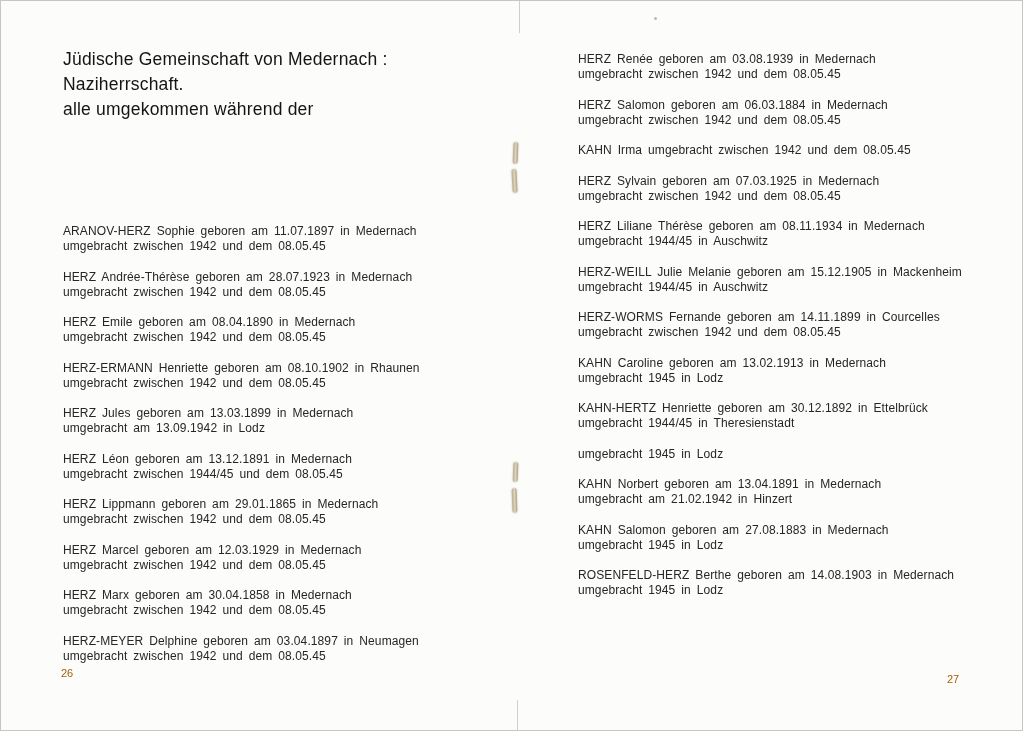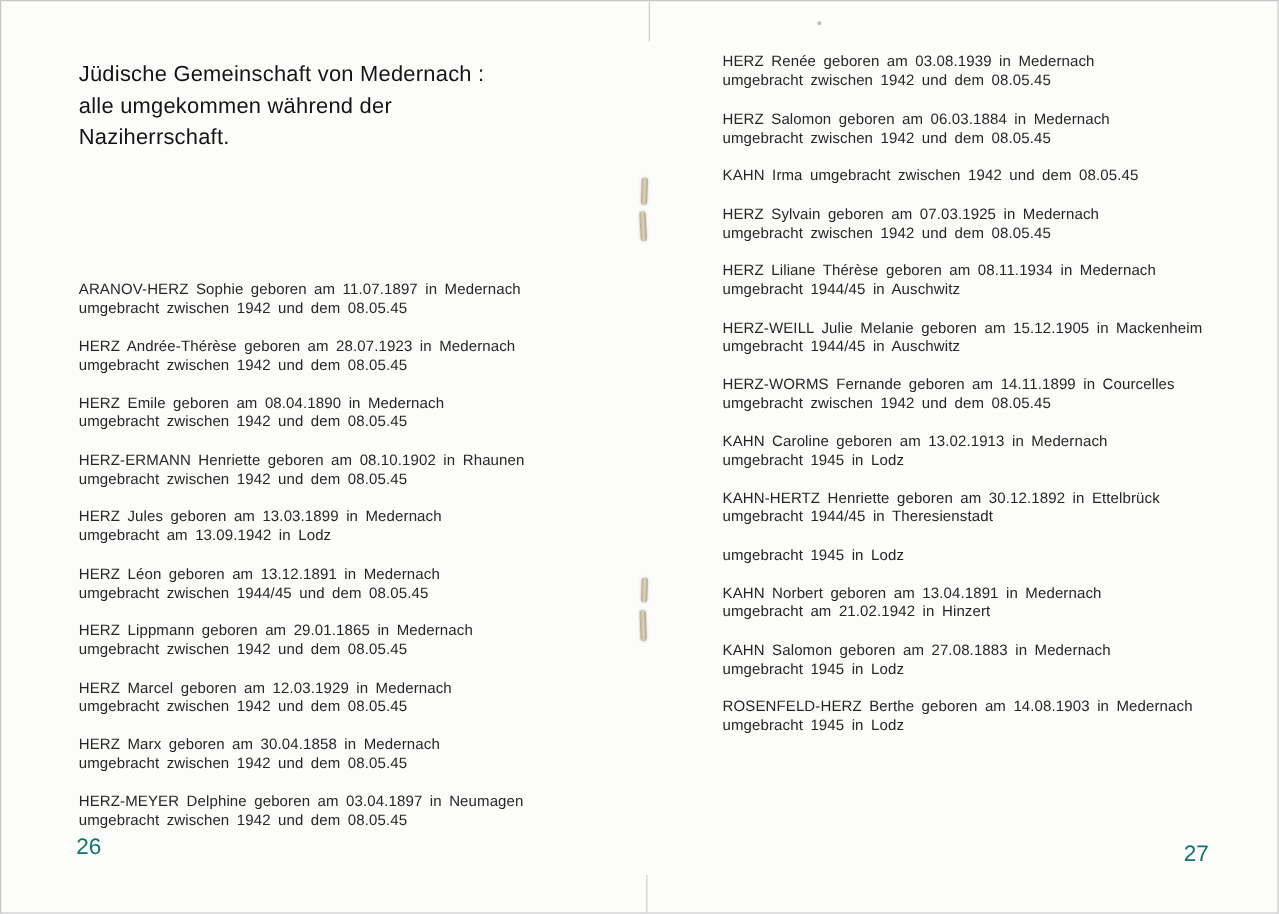--- a/index.html
+++ b/index.html
@@ -16,21 +16,21 @@
     box-sizing: border-box;
     overflow: hidden;
     font-family: "Liberation Sans", sans-serif;
     color: #242424;
     text-decoration: underline;
   }
   .page-column {
     position: absolute;
   }
   .left-column  { left: 62px;  top: 46px; width: 432px; }
-  .right-column { left: 577px; top: 41px; width: 420px; }
+  .right-column { left: 577px; top: 51px; width: 420px; }
 
   .doc-title {
     font-size: 17.5px;
     line-height: 25px;
     color: #141414;
     letter-spacing: 0.2px;
     margin-bottom: 102px;
   }
   .doc-title .title-line { white-space: nowrap; }
 
@@ -41,22 +41,22 @@
     font-size: 12px;
     line-height: 15px;
     word-spacing: 2.5px;
     letter-spacing: 0.1px;
     color: #262626;
     white-space: nowrap;
   }
 
   .page-number {
     position: absolute;
-    font-size: 18px;
-    color: #0f766e;
+    font-size: 11px;
+    color: #a16207;
   }
   .page-number-left  { left: 60px;  top: 666px; }
   .page-number-right { left: 946px; top: 672px; }
 
   
   .fold-line {
     position: absolute;
     width: 1px;
     background: #cfcfcd;
   }
@@ -84,22 +84,22 @@
   }
 </style>
 </head>
 <body>
 
 <div class="scan">
 
   <div class="page-column left-column">
     <div class="doc-title">
       <div class="title-line">Jüdische Gemeinschaft von Medernach :</div>
+      <div class="title-line">Naziherrschaft.</div>
       <div class="title-line">alle umgekommen während der</div>
-      <div class="title-line">Naziherrschaft.</div>
     </div>
     <div>
         <div class="entry">
           <div class="entry-line">ARANOV-HERZ Sophie geboren am 11.07.1897 in Medernach</div>
           <div class="entry-line">umgebracht zwischen 1942 und dem 08.05.45</div>
         </div>
         <div class="entry">
           <div class="entry-line">HERZ Andrée-Thérèse geboren am 28.07.1923 in Medernach</div>
           <div class="entry-line">umgebracht zwischen 1942 und dem 08.05.45</div>
         </div>

